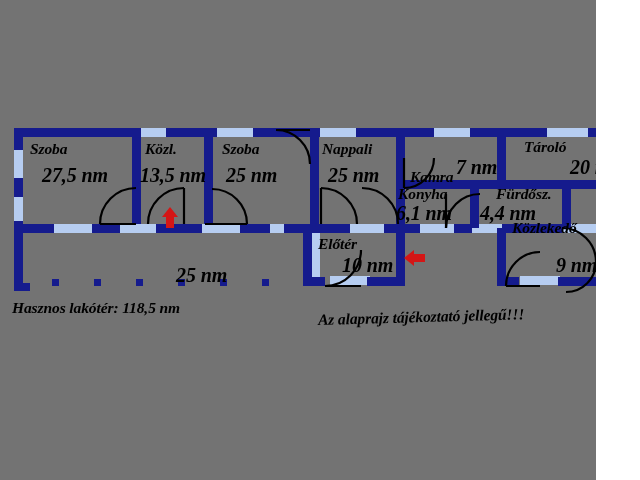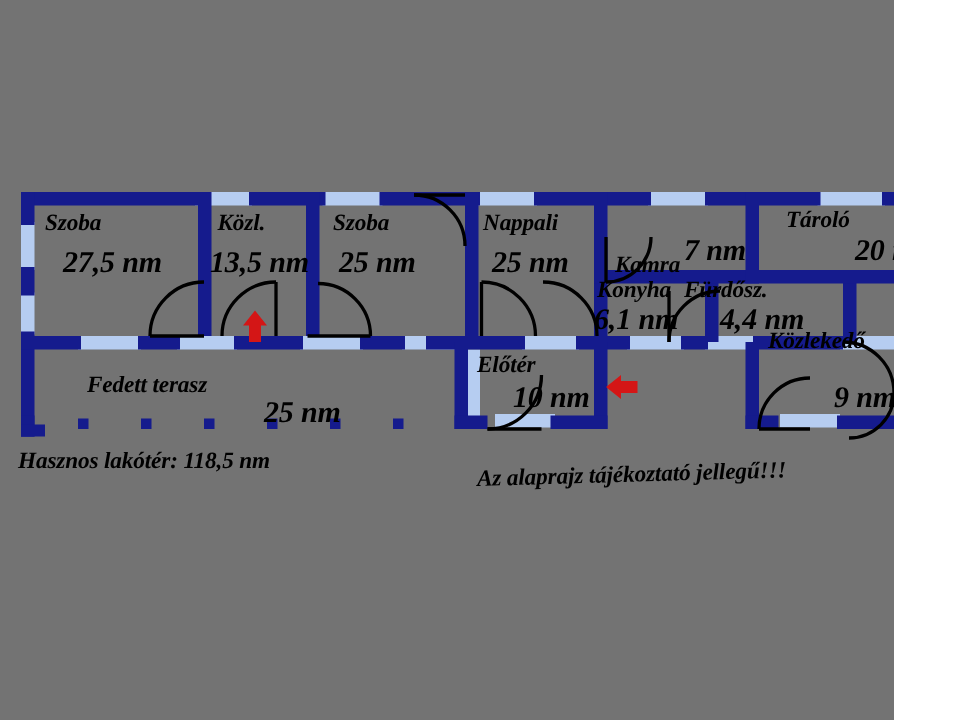--- a/index.html
+++ b/index.html
@@ -210,29 +210,28 @@
 
   <div class="lbl room-name" style="left:410px; top:141px;margin-top:28px;">Kamra</div>
   <div class="lbl room-area" style="left:456px; top:157px;">7 nm</div>
 
   <div class="lbl room-name" style="left:524px; top:139px;">Tároló</div>
   <div class="lbl room-area" style="left:570px; top:157px;">20 nm</div>
 
   <div class="lbl room-name" style="left:398px; top:186px;">Konyha</div>
   <div class="lbl room-area" style="left:396px; top:203px;">6,1 nm</div>
 
-  <div class="lbl room-name" style="left:456px; top:186px;">Fürdősz.</div>
+  <div class="lbl room-name" style="left:496px; top:186px;">Fürdősz.</div>
   <div class="lbl room-area" style="left:480px; top:203px;">4,4 nm</div>
 
   <div class="lbl room-name" style="left:512px; top:220px;">Közlekedő</div>
   <div class="lbl room-area" style="left:556px; top:255px;">9 nm</div>
 
   <div class="lbl room-name" style="left:318px; top:236px;">Előtér</div>
   <div class="lbl room-area" style="left:310px; top:255px;margin-left:32px;">10 nm</div>
 
-  <div class="lbl room-name" style="left:58px; top:249px;">Fedett terasz</div>
   <div class="lbl room-area" style="left:176px; top:265px;">25 nm</div>
 
   <div class="lbl summary" style="left:12px; top:300px;">Hasznos lakótér:  118,5 nm</div>
 
   <div class="lbl disclaimer" style="left:318px; top:312px;">Az alaprajz tájékoztató jellegű!!!</div>
 
 </div>
 
 </body></html>

